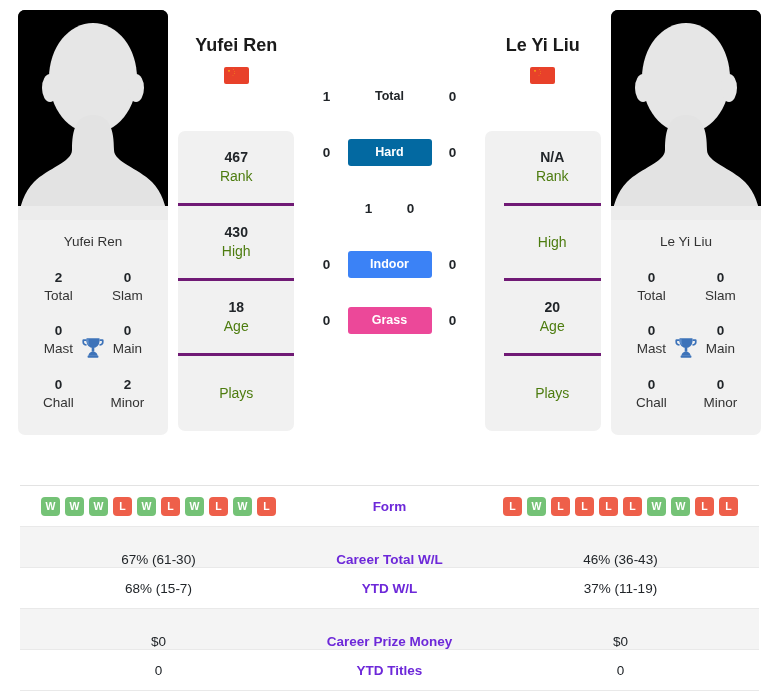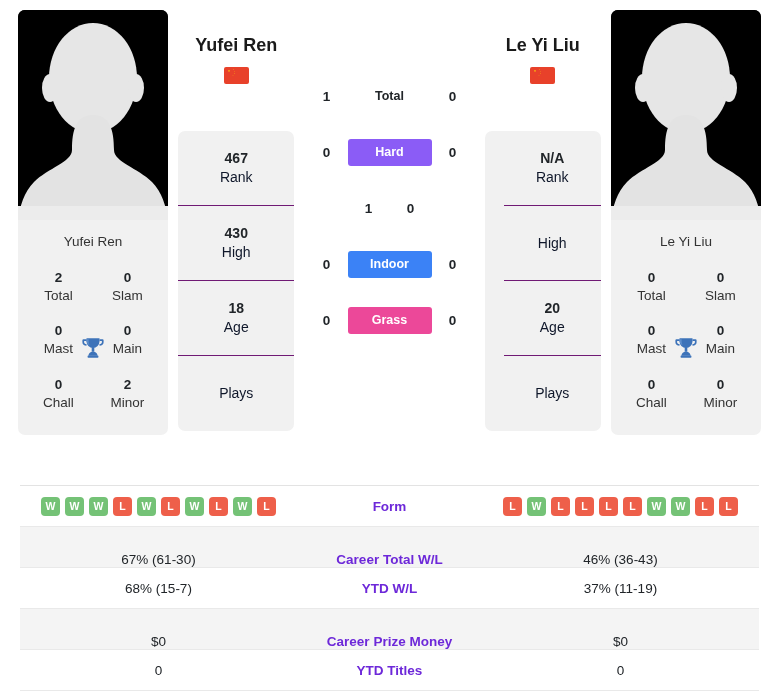--- a/index.html
+++ b/index.html
@@ -90,25 +90,25 @@
     border-radius: 7px;
     overflow: hidden;
   }
   .statbox.right { margin-top: 47px; padding-left: 19px; }
   .srow {
     height: 75px;
     display: flex;
     flex-direction: column;
     align-items: center;
     justify-content: center;
-    border-bottom: 1px solid #701a75;
+    border-bottom: 3px solid #701a75;
   }
   .srow:last-child { border-bottom: none; }
   .srow .v { font-size: 14px; font-weight: bold; color: #212529; line-height: 1.3; }
-  .srow .l { font-size: 14px; color: #0f172a; line-height: 1.35; }
+  .srow .l { font-size: 14px; color: #4d7c0f; line-height: 1.35; }
 
   
   .h2h {
     flex: 0 0 170px;
     width: 170px;
     display: flex;
     flex-direction: column;
     align-items: center;
     padding-top: 58px;
   }
@@ -276,21 +276,21 @@
     </div>
 
     <div class="h2h">
       <div class="h2hrow">
         <div class="h2hscore">1</div>
         <div class="h2hlabel">Total</div>
         <div class="h2hscore">0</div>
       </div>
       <div class="h2hrow">
         <div class="h2hscore">0</div>
-        <div class="h2hlabel badge" style="background-color: #8b5cf6;">Hard</div>
+        <div class="h2hlabel badge" style="background-color: #0369a1;">Hard</div>
         <div class="h2hscore">0</div>
       </div>
       <div class="h2hrow">
         <div class="h2hscore">1</div>
         <div class="h2hscore">0</div>
       </div>
       <div class="h2hrow">
         <div class="h2hscore">0</div>
         <div class="h2hlabel badge" style="background-color: #3b82f6;">Indoor</div>
         <div class="h2hscore">0</div>

